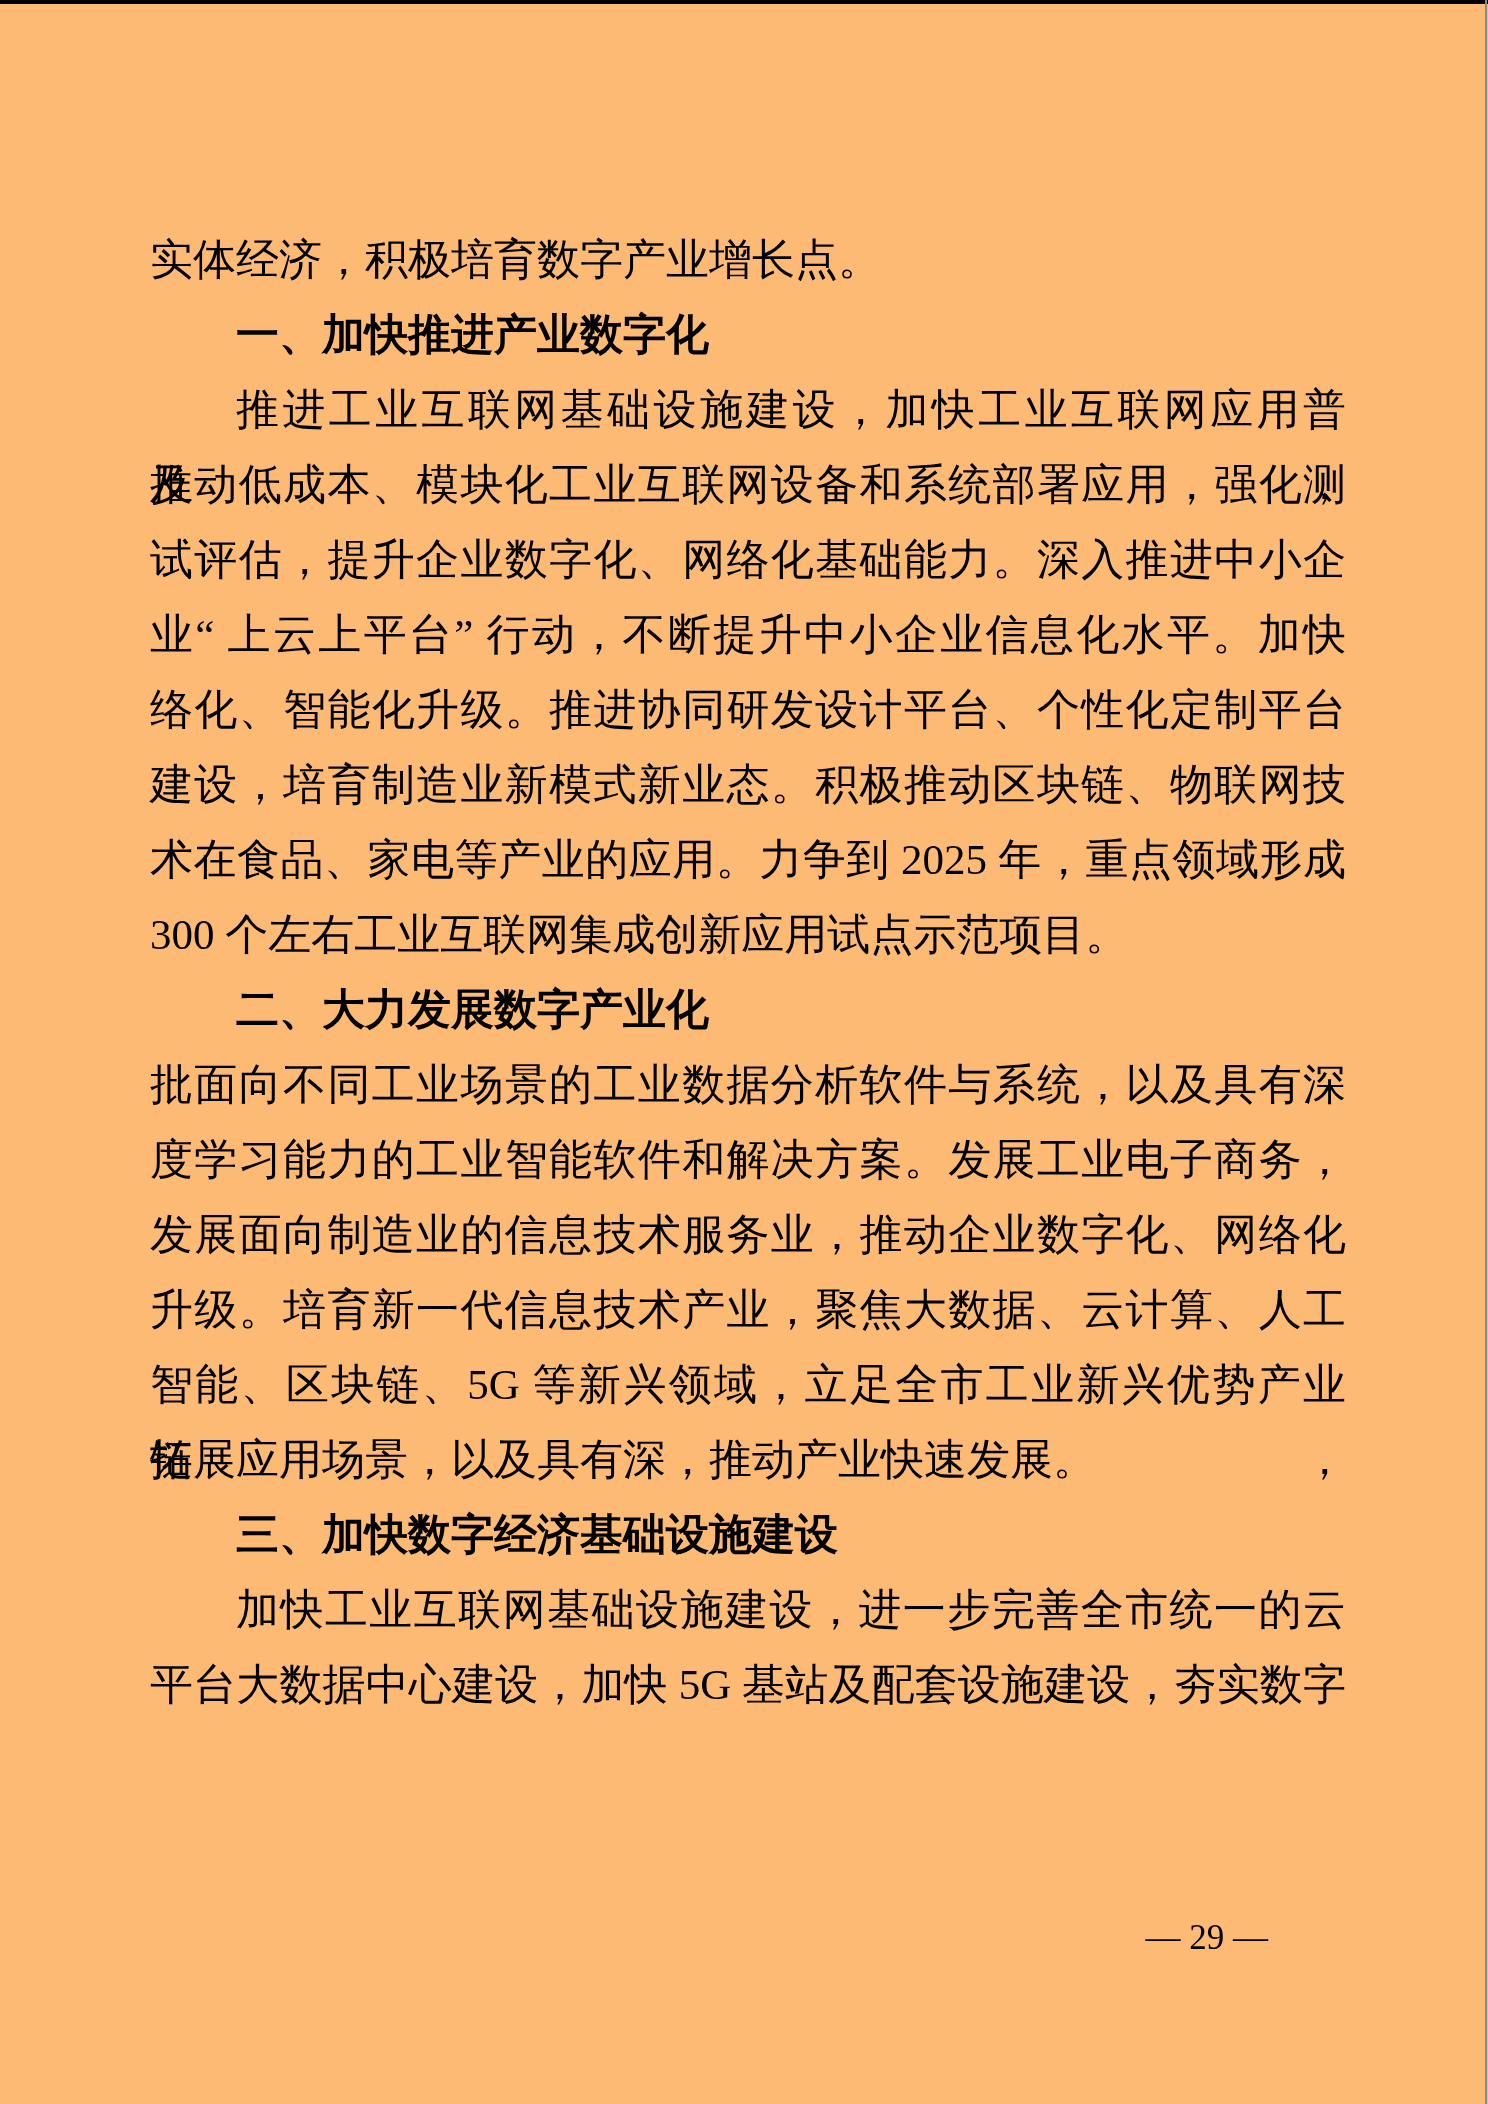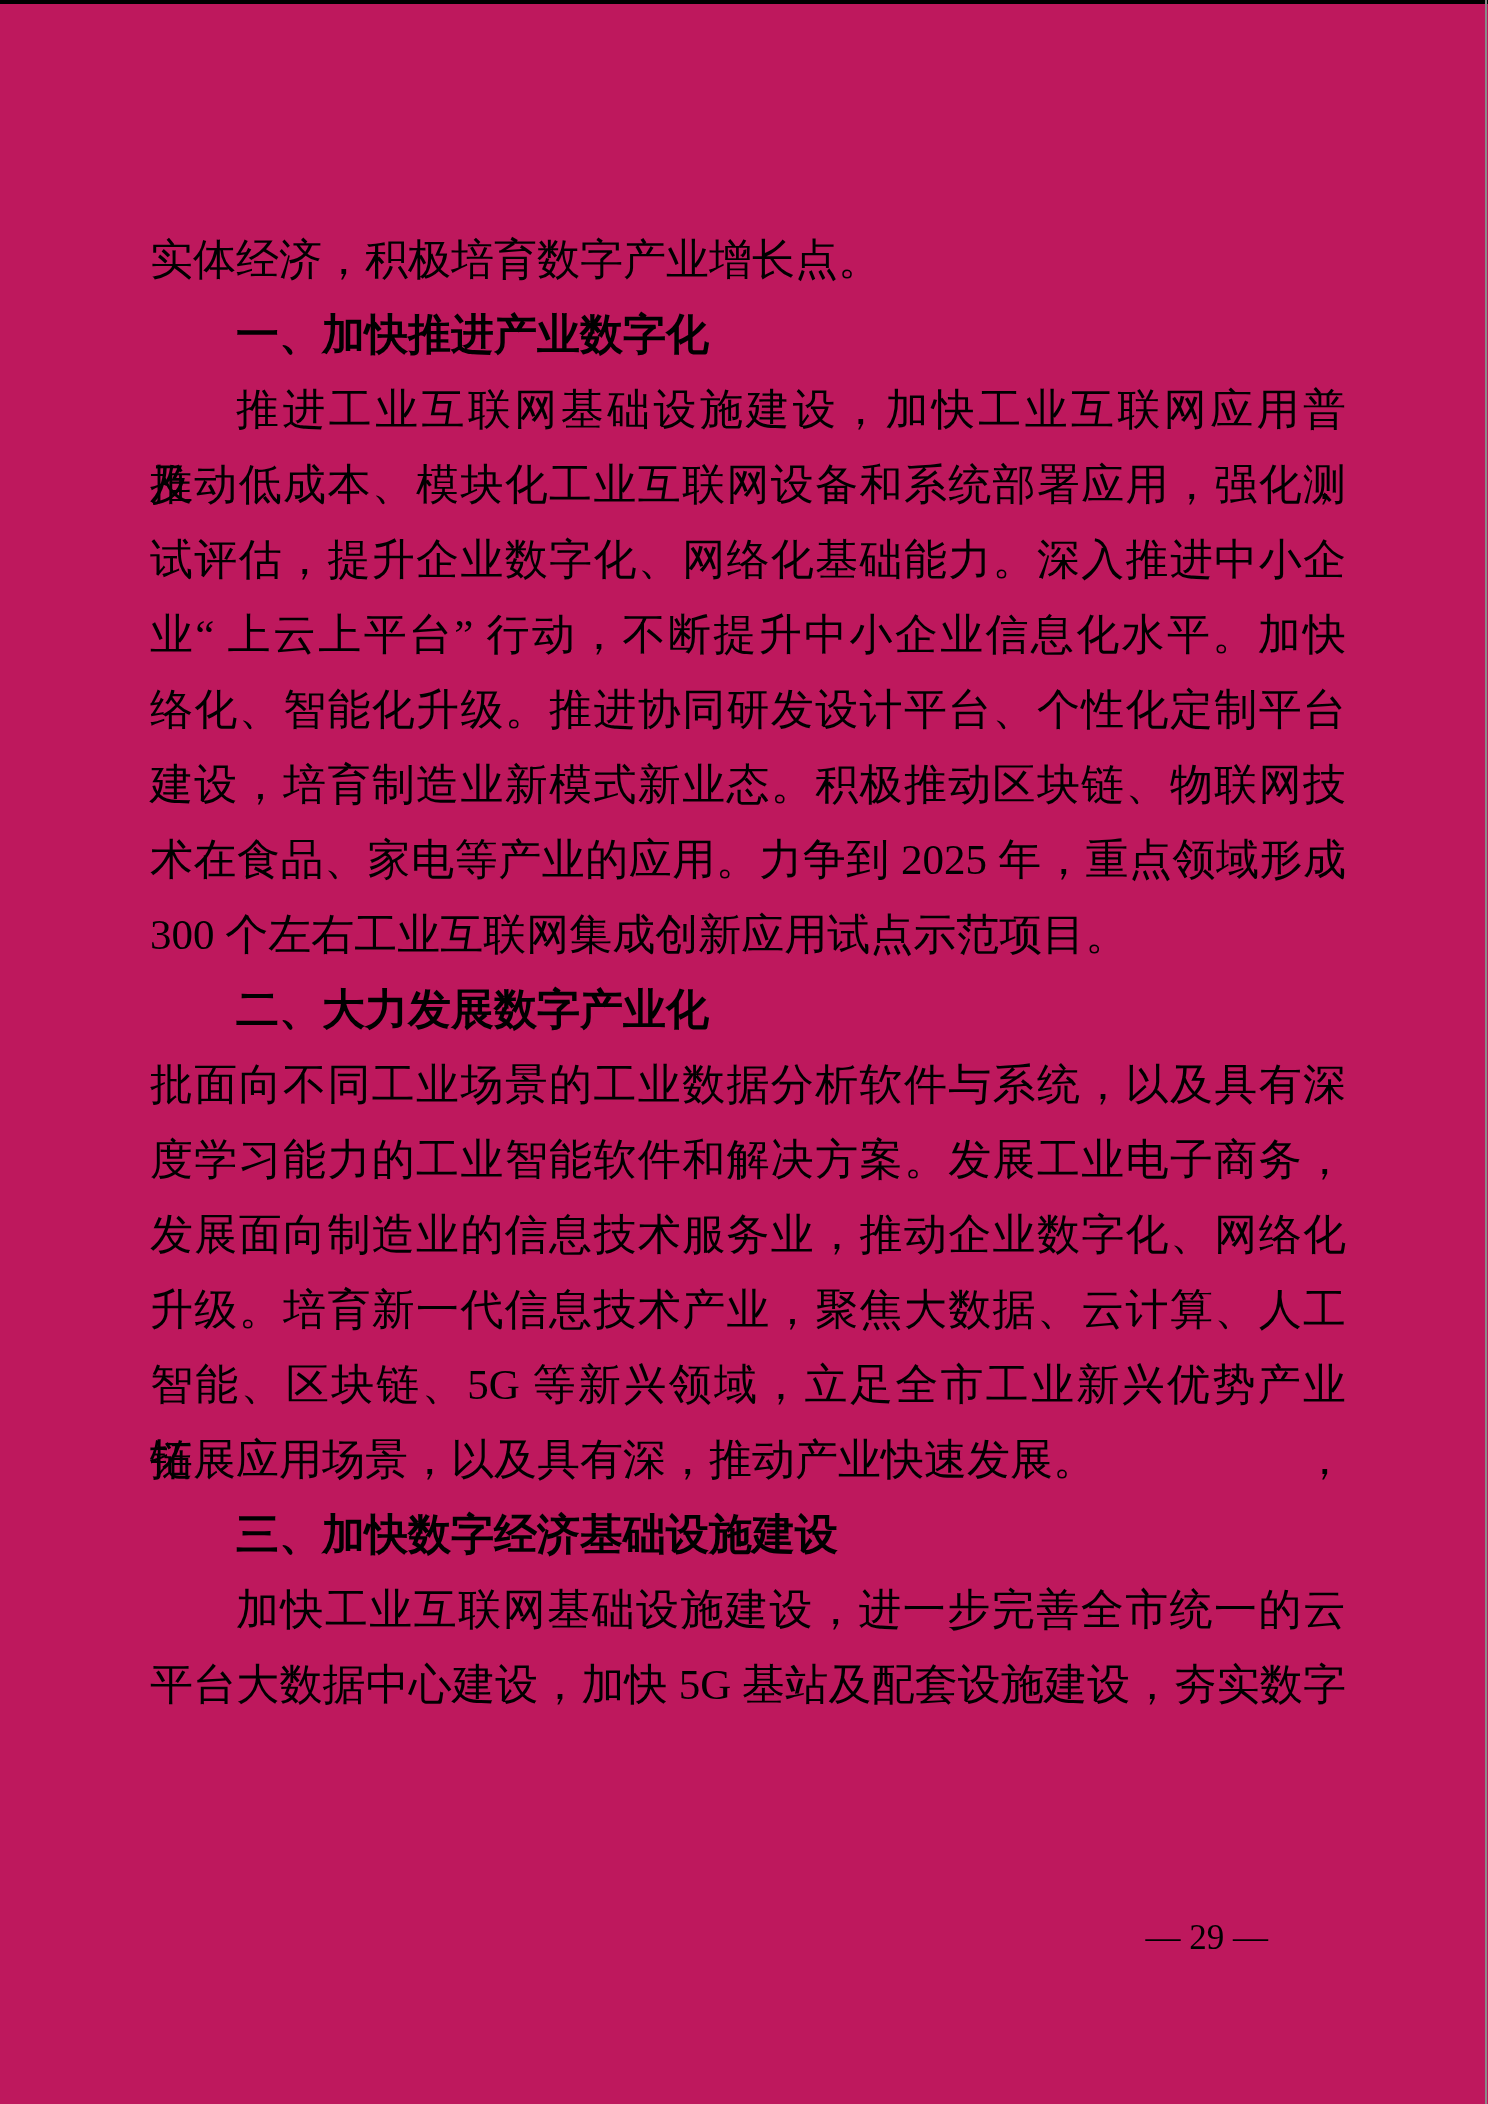--- a/index.html
+++ b/index.html
@@ -4,21 +4,21 @@
 <style>
   html, body {
     margin: 0;
     padding: 0;
     background: #ffffff;
   }
   .page {
     position: relative;
     width: 1488px;
     height: 2104px;
-    background: #be185d;
+    background: #fdba74;
     overflow: hidden;
     font-family: "Liberation Serif", serif;
     color: #000000;
   }
   .top-border {
     position: absolute;
     top: 0;
     left: 0;
     width: 1488px;
     height: 4px;

